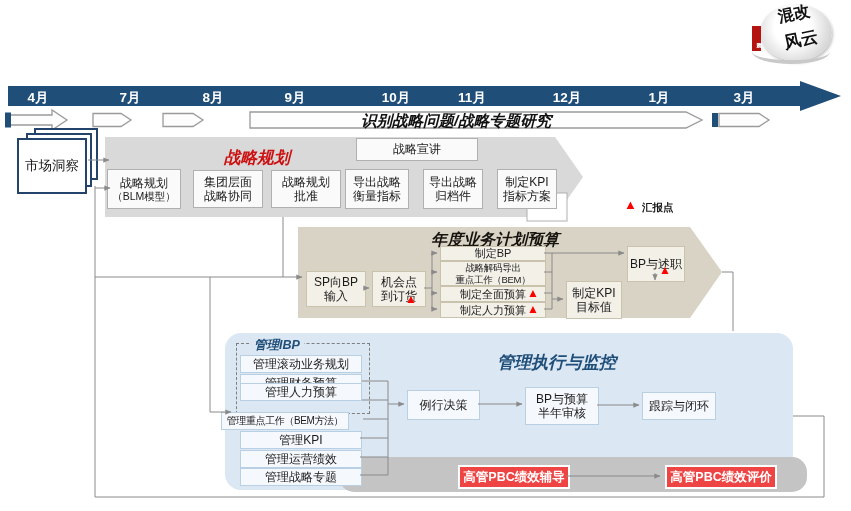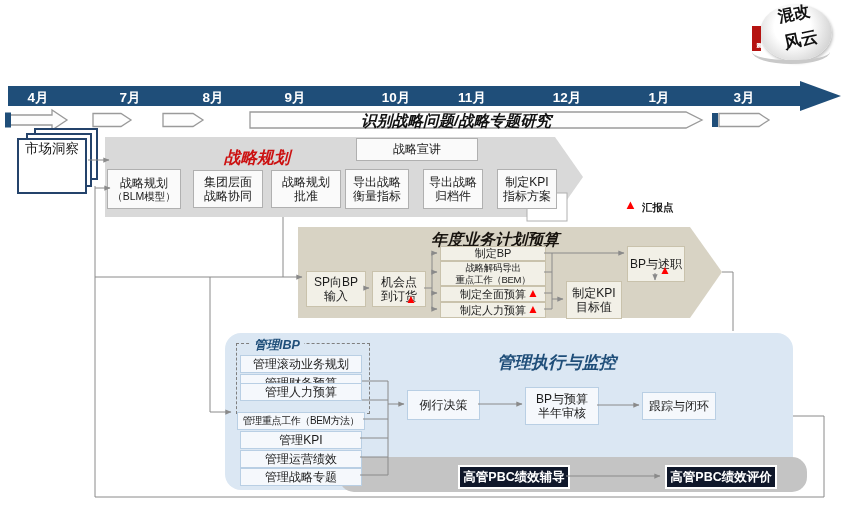--- a/index.html
+++ b/index.html
@@ -8,21 +8,21 @@
   svg.layer{position:absolute;left:0;top:0;}
   .month{position:absolute;top:89px;width:50px;text-align:center;color:#fff;
          font-size:13.5px;font-weight:bold;z-index:4;}
   .bx{position:absolute;display:flex;flex-direction:column;align-items:center;justify-content:center;
       background:#fafafa;border:1px solid #b0b0b0;font-size:12px;line-height:1.18;text-align:center;z-index:4;}
   .tanbx{background:#f2f0e7;border:1px solid #c9c2ac;}
   .bluebx{background:#f5f8fc;border:1px solid #b9cfe4;}
   .title{position:absolute;font-weight:bold;font-style:italic;z-index:4;white-space:nowrap;}
   .tri{position:absolute;color:#ff0000;font-size:12px;line-height:1;z-index:6;}
   .page{position:absolute;background:#fff;border:2px solid #24436b;z-index:3;}
-  .redbox{position:absolute;background:#0f172a;border:2px solid #fff;color:#fff;font-weight:bold;
+  .redbox{position:absolute;background:#ef4444;border:2px solid #fff;color:#fff;font-weight:bold;
           font-size:12.5px;display:flex;align-items:center;justify-content:center;z-index:5;white-space:nowrap;}
   .panel{position:absolute;left:225px;top:333px;width:568px;height:157px;background:#dbe7f3;
          border-radius:16px;z-index:1;}
   .band{position:absolute;left:339px;top:457px;width:468px;height:35px;background:#c4c4c4;
         border-radius:15px;z-index:2;}
   .dashed{position:absolute;left:236px;top:343px;width:132px;height:69px;border:1px dashed #7f7f7f;z-index:3;}
   .ibplabel{position:absolute;left:250px;top:337px;font-weight:bold;font-style:italic;font-size:12.5px;
             color:#1f4e79;background:#dbe7f3;padding:0 4px;z-index:4;}
   .row{position:absolute;left:240px;width:120px;height:16px;z-index:4;}
   .small{font-size:9.5px;letter-spacing:-0.3px;}
@@ -71,21 +71,21 @@
   <span class="month" style="left:371px">10月</span>
   <span class="month" style="left:447px">11月</span>
   <span class="month" style="left:542px">12月</span>
   <span class="month" style="left:634px">1月</span>
   <span class="month" style="left:719px">3月</span>
 
   <span class="title" style="left:361px;top:111px;font-size:15.5px;color:#111;z-index:4">识别战略问题/战略专题研究</span>
 
   <div class="page" style="left:34px;top:128px;width:60px;height:48px"></div>
   <div class="page" style="left:26px;top:133px;width:62px;height:50px"></div>
-  <div class="page" style="left:17px;top:138px;width:66px;height:52px;display:flex;align-items:flex-start;justify-content:center;font-size:13.5px">
+  <div class="page" style="left:17px;top:138px;width:66px;height:52px;display:flex;align-items:center;justify-content:center;font-size:13.5px">
     <span>市场洞察</span>
   </div>
 
   <span class="title" style="left:224px;top:147px;font-size:16.5px;color:#cc1111">战略规划</span>
   <div class="bx" style="left:356px;top:138px;width:120px;height:21px">
     <span>战略宣讲</span>
   </div>
   <div class="bx" style="left:107px;top:169px;width:72px;height:38px">
     <span>战略规划</span>
     <span style="font-size:10.5px">（BLM模型）</span>
@@ -156,21 +156,21 @@
 
   <div class="bx bluebx row" style="top:355px">
     <span>管理滚动业务规划</span>
     </div>
   <div class="bx bluebx row" style="top:374px">
     <span>管理财务预算</span>
     </div>
   <div class="bx bluebx row" style="top:383px">
     <span>管理人力预算</span>
     </div>
-  <div class="bx bluebx row" style="left:237px;top:412px;width:126px;font-size:10px;letter-spacing:-0.4px">
+  <div class="bx bluebx row" style="left:221px;top:412px;width:126px;font-size:10px;letter-spacing:-0.4px">
     <span>管理重点工作（BEM方法）</span>
     </div>
   <div class="bx bluebx row" style="top:431px">
     <span>管理KPI</span>
     </div>
   <div class="bx bluebx row" style="top:450px">
     <span>管理运营绩效</span>
     </div>
   <div class="bx bluebx row" style="top:468px">
     <span>管理战略专题</span>

